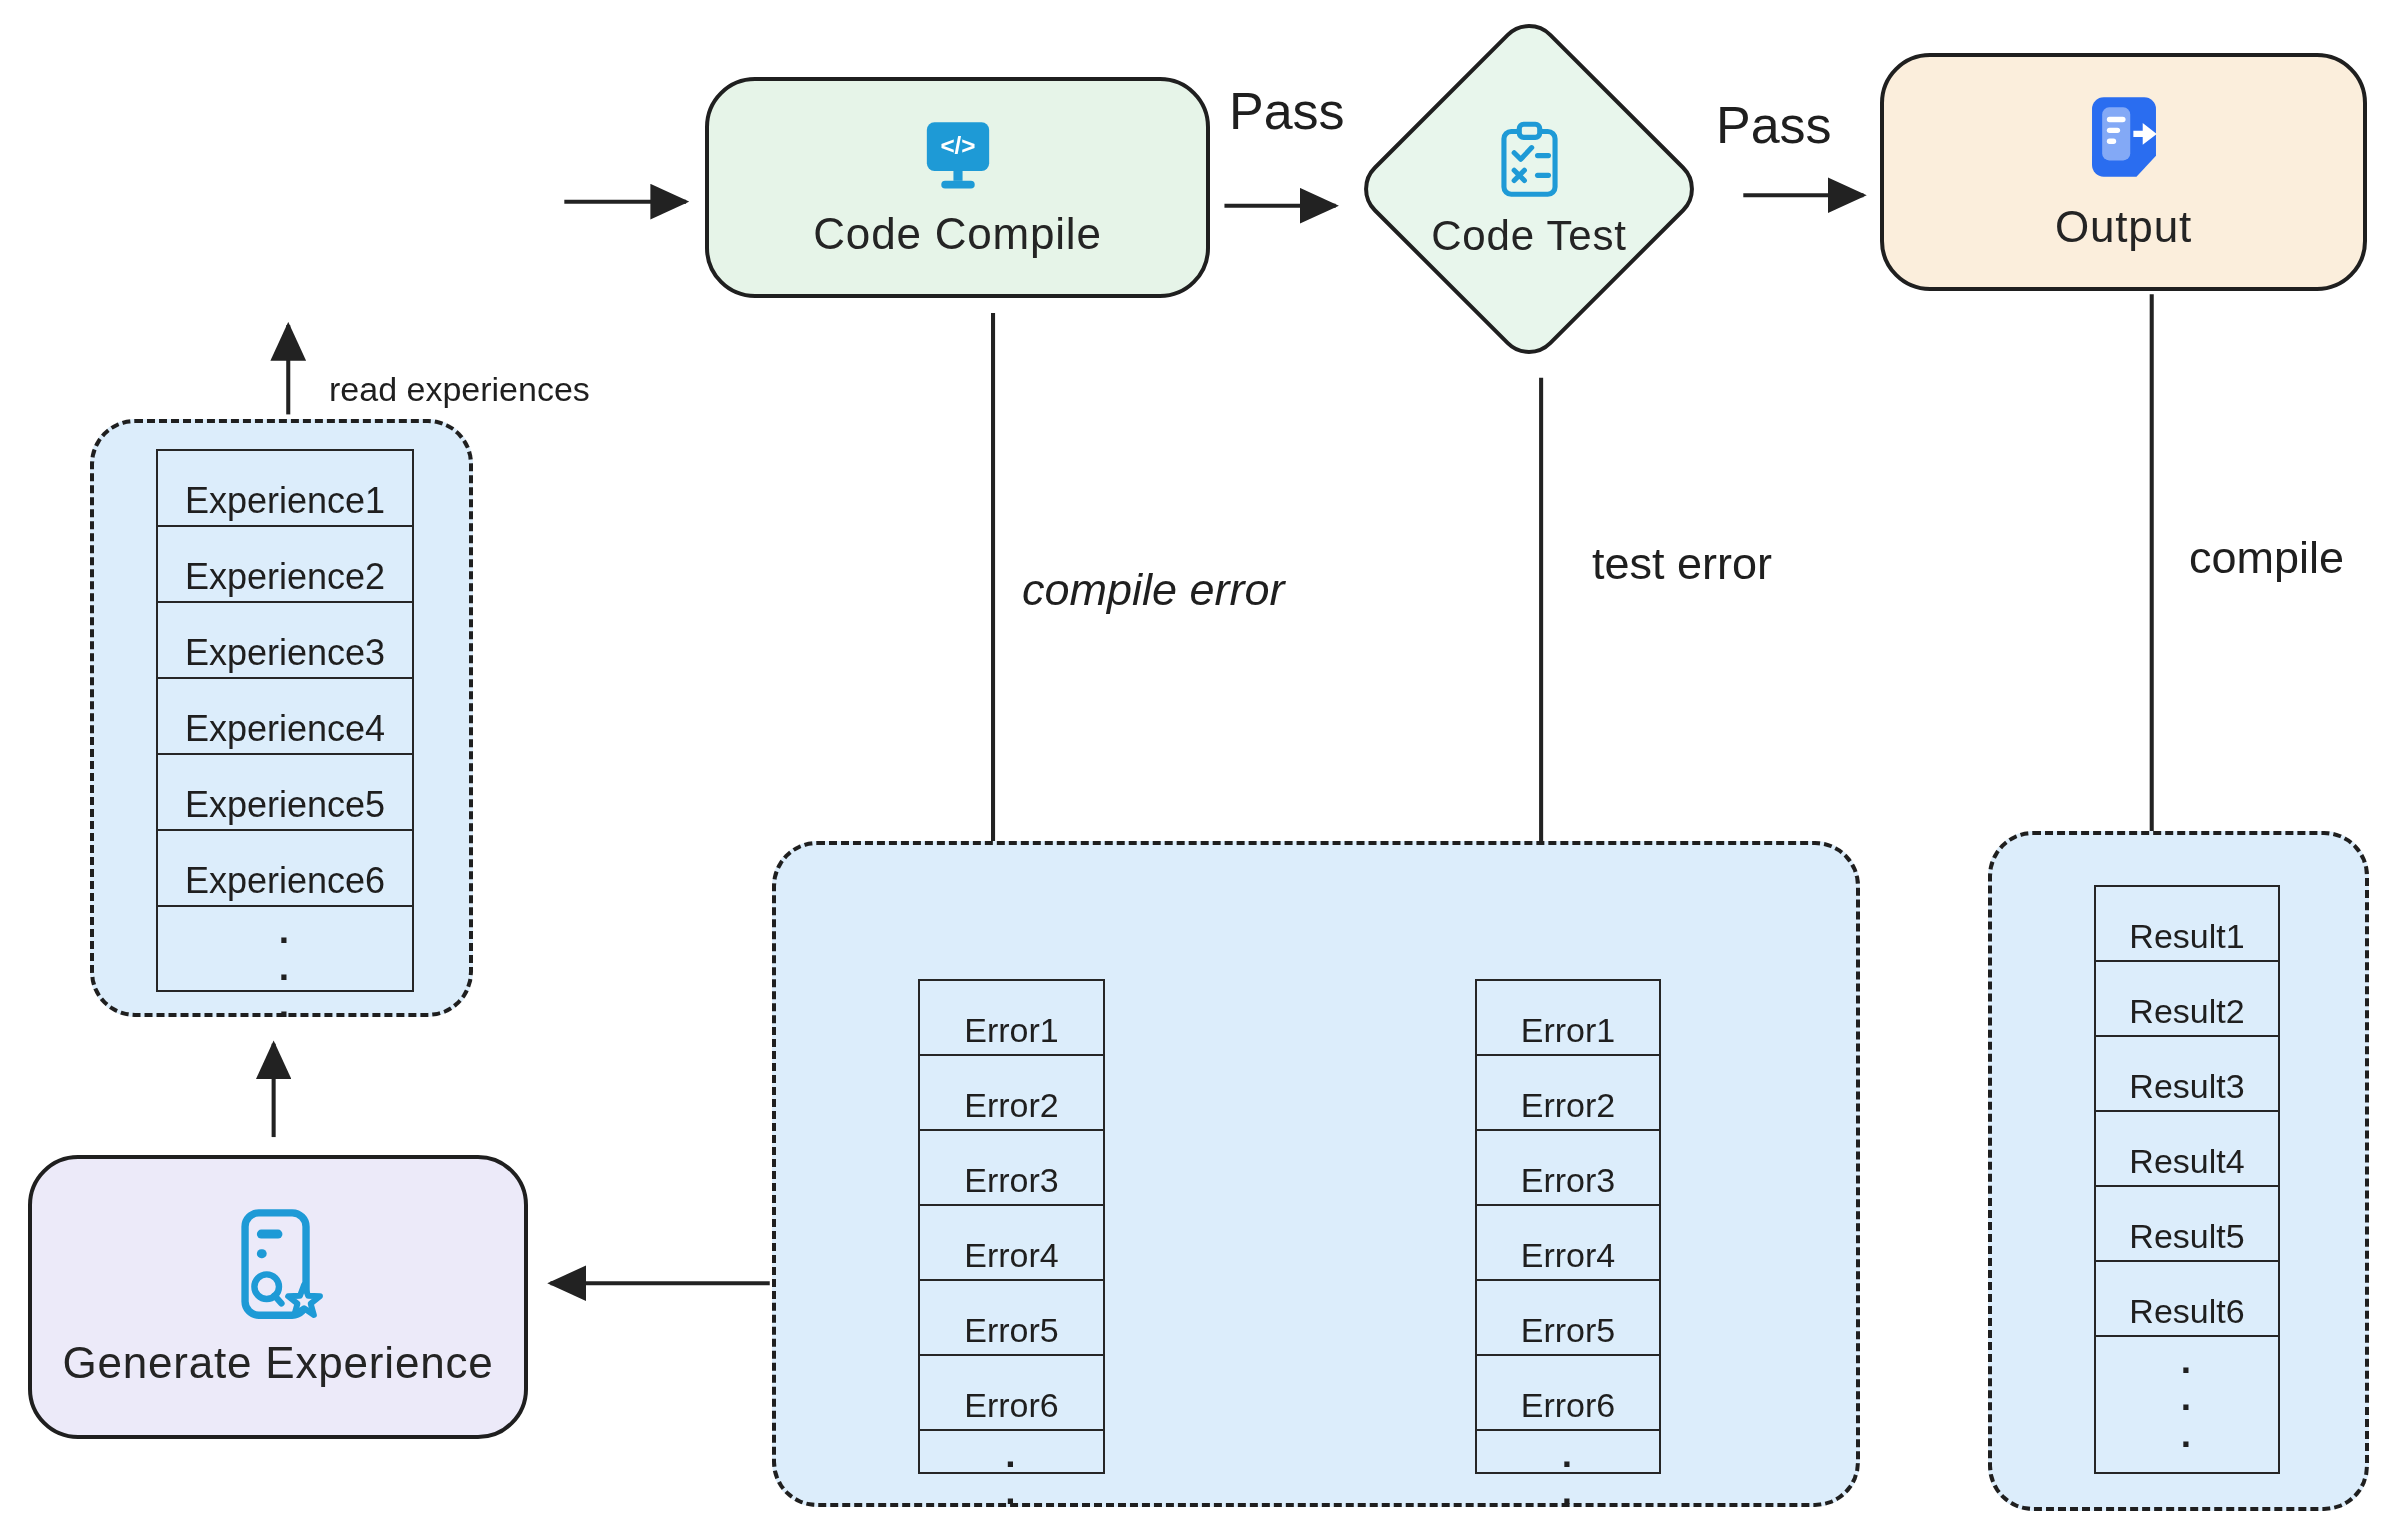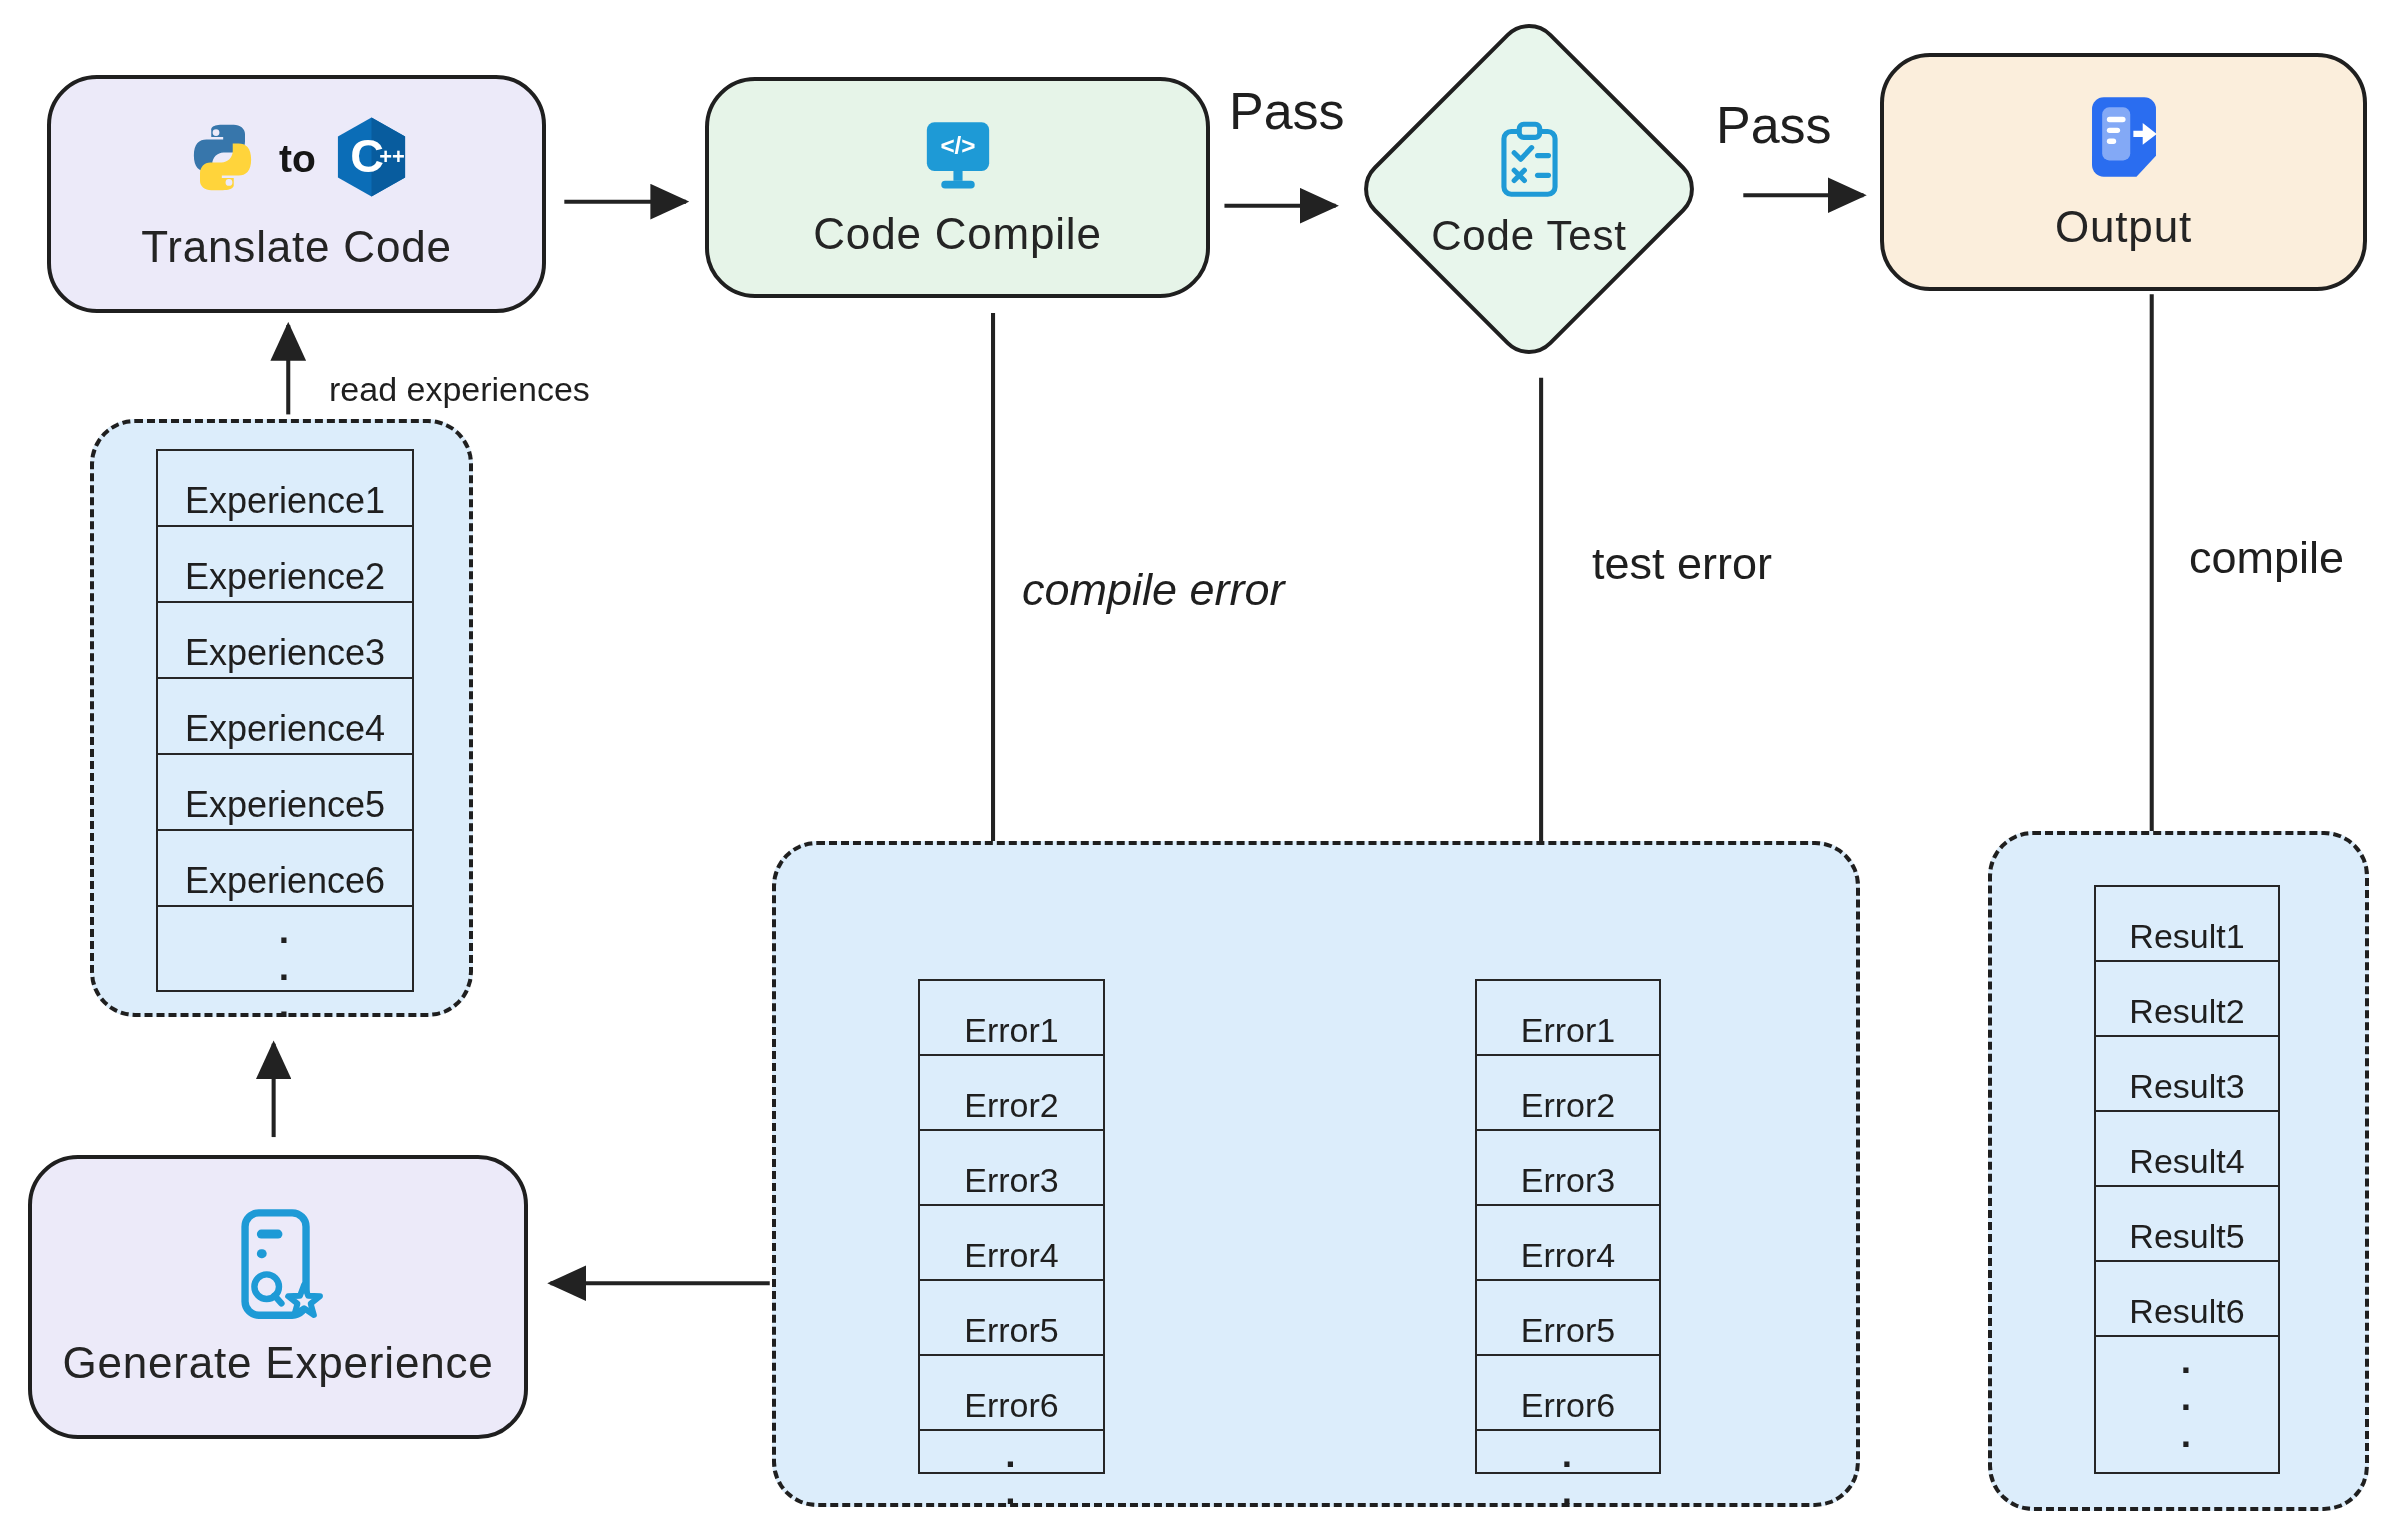--- a/index.html
+++ b/index.html
@@ -85,40 +85,20 @@
     <line x1="1508" y1="253" x2="1645" y2="253" marker-end="url(#ah)"></line>
     <line x1="2147" y1="240" x2="2295" y2="240" marker-end="url(#ah)"></line>
     <line x1="1223" y1="385" x2="1223" y2="1160" marker-end="url(#ah)"></line>
     <line x1="1898" y1="465" x2="1898" y2="1160" marker-end="url(#ah)"></line>
     <line x1="2650" y1="362" x2="2650" y2="1080" marker-end="url(#ah)"></line>
     <line x1="948" y1="1580" x2="678" y2="1580" marker-end="url(#ah)"></line>
     <line x1="337" y1="1400" x2="337" y2="1285" marker-end="url(#ah)"></line>
     <line x1="355" y1="510" x2="355" y2="400" marker-end="url(#ah)"></line>
   </svg>
 
-  <div class="node purple translate">
-    <div class="icons-row">
-      <span>
-        <svg viewBox="0 0 110 110" width="75" height="75">
-          <path fill="#3776AB" d="M54.5 7C37 7 38.5 14.5 38.5 14.5l0 10.5 17.5 0 0 3.5-24.5 0C21 28.5 13 34.5 13 52s8 23.5 18.5 23.5l8.5 0 0-11.5c0-9 7.5-16.5 16.5-16.5l16.5 0c8.5 0 15-7 15-15.5l0-11.5C88 12.5 80.5 7 71.5 7Zm-9 6.5a5 5 0 1 1 0 10 5 5 0 0 1 0-10Z"></path>
-          <path fill="#FFD43B" d="M55.5 103C73 103 71.5 95.5 71.5 95.5l0-10.5-17.5 0 0-3.5 24.5 0C89 81.5 97 75.5 97 58s-8-23.5-18.5-23.5l-8.5 0 0 11.5c0 9-7.5 16.5-16.5 16.5l-16.5 0c-8.5 0-15 7-15 15.5l0 11.5C22 97.5 29.5 103 38.5 103Zm9-6.5a5 5 0 1 1 0-10 5 5 0 0 1 0 10Z"></path>
-        </svg>
-      </span>
-      <span class="to-word">to</span>
-      <span>
-        <svg viewBox="0 0 100 112" width="73" height="82">
-          <polygon points="50,2 96,28 96,84 50,110 4,84 4,28" fill="#0B6DB7"></polygon>
-          <polygon points="50,2 96,28 96,84 50,110" fill="#085C9E"></polygon>
-          <text x="44" y="76" font-size="64" font-weight="bold" fill="#ffffff" text-anchor="middle" font-family="Liberation Sans, sans-serif">C</text>
-          <text x="78" y="66" font-size="30" font-weight="bold" fill="#ffffff" text-anchor="middle" font-family="Liberation Sans, sans-serif">++</text>
-        </svg>
-      </span>
-    </div>
-    <div class="node-label">Translate Code</div>
-  </div>
 
   <div class="node green compile">
     <span>
       <svg viewBox="0 0 100 100" width="76" height="76">
         <rect x="9" y="7" width="82" height="64" rx="10" fill="#1E9AD6"></rect>
         <text x="50" y="49" font-size="32" font-weight="bold" fill="#ffffff" text-anchor="middle" font-family="Liberation Sans, sans-serif">&lt;/&gt;</text>
         <rect x="44" y="71" width="12" height="13" fill="#1E9AD6"></rect>
         <rect x="28" y="84" width="44" height="10" rx="5" fill="#1E9AD6"></rect>
       </svg>
     </span>

